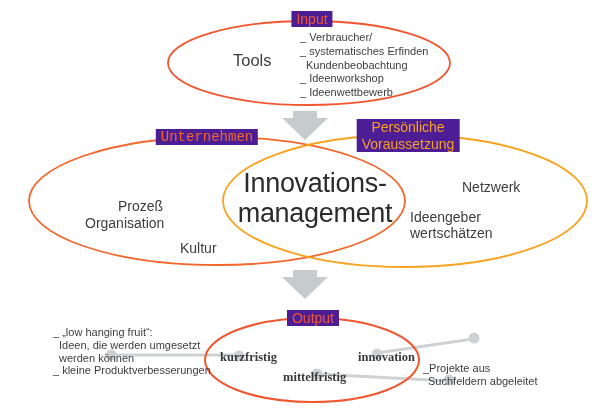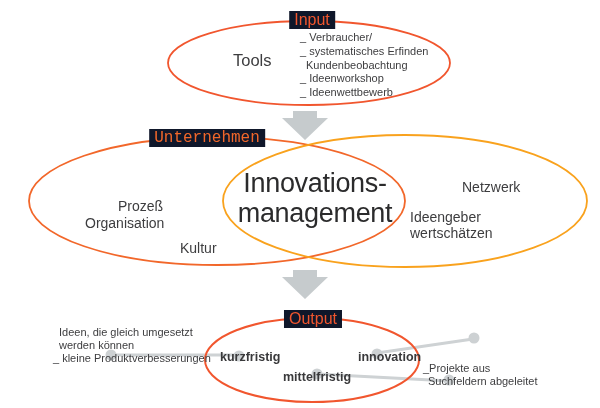--- a/index.html
+++ b/index.html
@@ -3,31 +3,31 @@
 <meta charset="utf-8">
 <style>
   html,body{margin:0;padding:0;background:#ffffff;}
   .stage{
     position:relative;width:600px;height:408px;background:#ffffff;overflow:hidden;
     font-family:"Liberation Sans", sans-serif;
   }
   .stage svg{position:absolute;left:0;top:0;}
   .txt{position:absolute;white-space:nowrap;color:#3d3d3f;}
   .cap{
-    position:absolute;white-space:nowrap;background:#0f172a;padding:0 5px;
-    font-size:16px;transform:translateX(-50%);
+    position:absolute;white-space:nowrap;background:#4c1d95;padding:0 5px;
+    font-size:14px;transform:translateX(-50%);
   }
   .title{
     position:absolute;transform:translateX(-50%);text-align:center;
     font-size:27px;line-height:30px;color:#2b2b2c;letter-spacing:-0.3px;
   }
   .body14{font-size:14px;}
   .small{font-size:11px;line-height:12.8px;}
   .list{font-size:11px;line-height:13.8px;}
-  .term{font-size:12.5px;font-weight:bold;color:#39393b;}
+  .term{font-size:12.5px;font-weight:bold;color:#39393b;font-family:Liberation Serif, serif;}
   .ind{padding-left:6px;}
   .ind2{padding-left:5px;}
   .list div, .note div{white-space:nowrap;}
 </style>
 </head>
 <body>
 
 <div class="stage">
 
   <svg width="600" height="408" viewBox="0 0 600 408">
@@ -60,38 +60,43 @@
     <div class="ind">Kundenbeobachtung</div>
     <div>_ Ideenworkshop</div>
     <div>_ Ideenwettbewerb</div>
   </div>
 
   <div class="cap" style="left:207px;top:129px;color:#f2672a;font-family:Liberation Mono, monospace;">Unternehmen</div>
   <div class="txt body14" style="left:118px;top:178px;margin-top:20px;">Prozeß</div>
   <div class="txt body14" style="left:85px;top:215px;">Organisation</div>
   <div class="txt body14" style="left:180px;top:240px;">Kultur</div>
 
+  <div class="cap" style="left:408px;top:119px;color:#f9a21d;text-align:center;line-height:16.5px;">
+    <div>Persönliche</div>
+    <div>Voraussetzung</div>
+  </div>
   <div class="txt body14" style="left:462px;top:179px;">Netzwerk</div>
   <div class="txt body14" style="left:410px;top:209px;line-height:16px;">
     <div>Ideengeber</div>
     <div>wertschätzen</div>
   </div>
 
   <div class="title" style="left:315px;top:168px;">
     <div>Innovations-</div>
     <div>management</div>
   </div>
 
   <div class="cap" style="left:313px;top:310px;color:#f1562e;">Output</div>
   <div class="txt term" style="left:220px;top:350px;">kurzfristig</div>
   <div class="txt term" style="left:358px;top:350px;">innovation</div>
   <div class="txt term" style="left:283px;top:370px;">mittelfristig</div>
 
   <div class="txt small note" style="left:53px;top:326px;">
-    <div class="ind">Ideen, die gleich umgesetzt</div>
+    <div>_ „low hanging fruit“:</div>
+    <div class="ind">Ideen, die werden umgesetzt</div>
     <div class="ind">werden können</div>
     <div>_ kleine Produktverbesserungen</div>
   </div>
 
   <div class="txt small note" style="left:423px;top:362px;line-height:13.2px;">
     <div>_Projekte aus</div>
     <div class="ind2">Suchfeldern abgeleitet</div>
   </div>
 
 </div>

